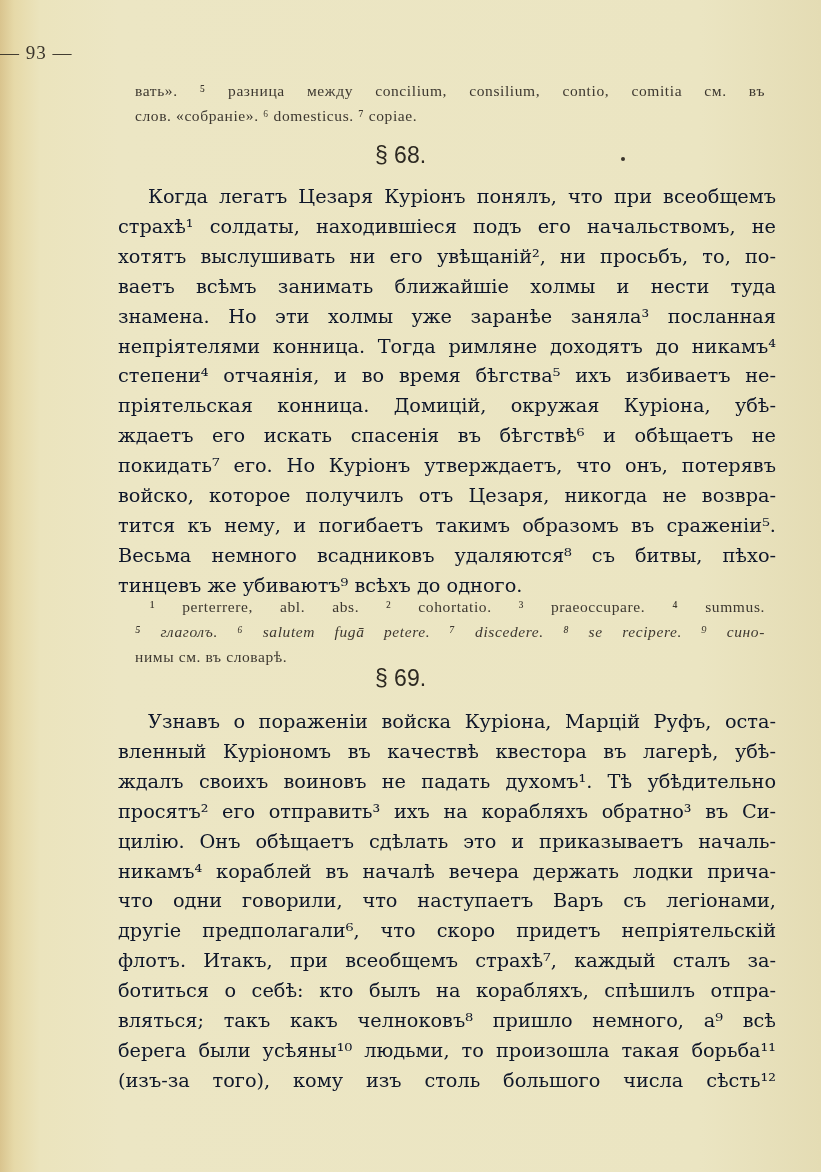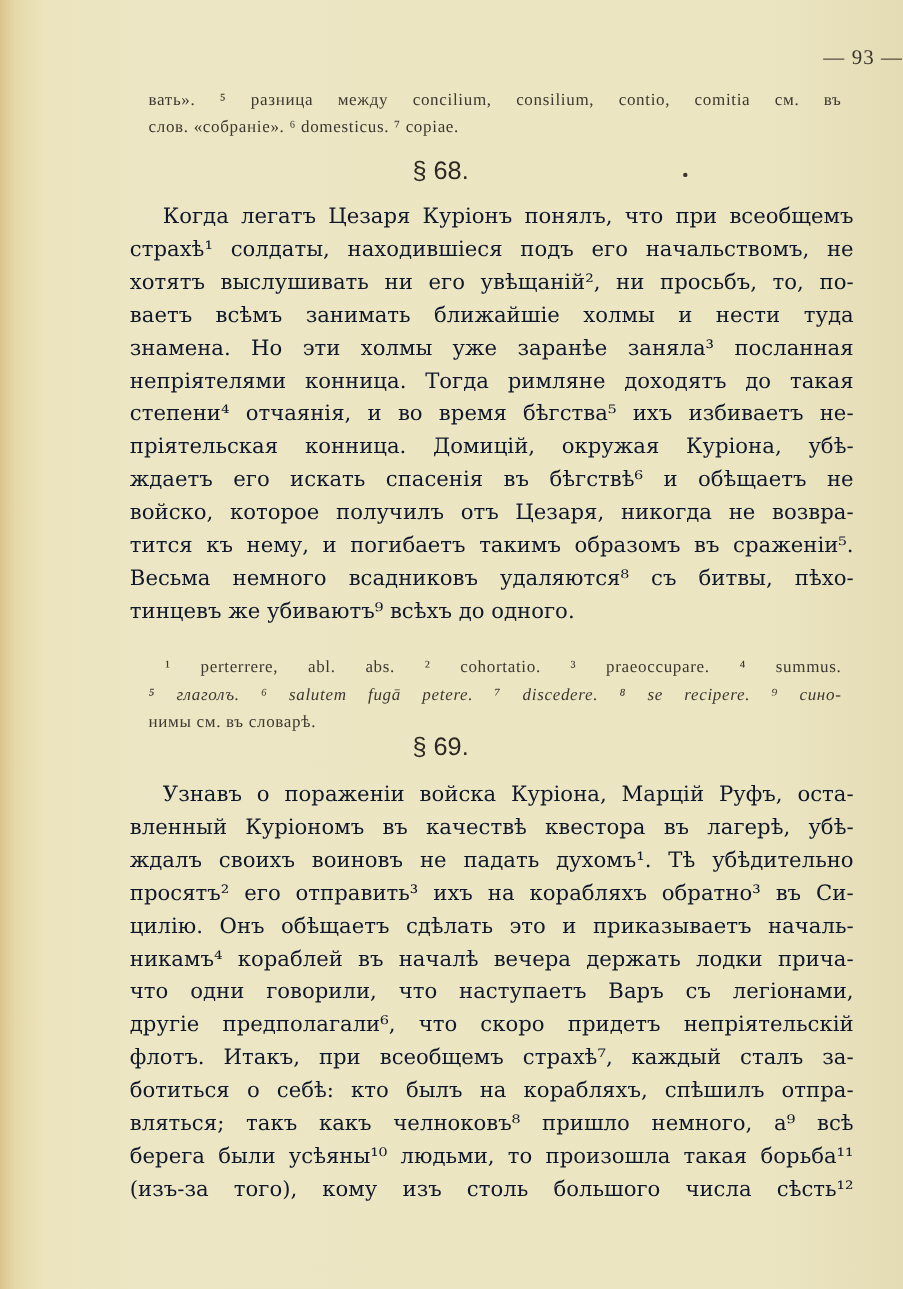--- a/index.html
+++ b/index.html
@@ -5,21 +5,21 @@
     html, body { margin: 0; padding: 0; }
     body {
       width: 821px; height: 1172px; overflow: hidden;
       background: linear-gradient(90deg, #d9c48e 0px, #e6d9a8 14px, #ebe4bd 40px, #ece6c4 120px, #ebe5c2 700px, #e4dcb4 821px);
       font-family: "DejaVu Serif", "Liberation Serif", serif;
       color: #2a2620;
       position: relative;
     }
     .page { position: absolute; left: 0; top: 0; width: 821px; height: 1172px; }
     .pagenum {
-      position: absolute; top: 42px; left: 0; width: 821px; text-align: right;
+      position: absolute; top: 42px; left: 0; width: 821px; text-align: left;
       font-family: "Liberation Serif", serif; font-size: 19px; color: #3a352c; letter-spacing: 1px;
     }
     .fn {
       position: absolute; left: 135px; width: 630px;
       font-family: "Liberation Serif", serif; font-size: 15.5px; line-height: 25px;
       color: #3d3830; text-align: justify; letter-spacing: 0.6px;
     }
     .fn-top { top: 78px; left: 135px; }
     .fn-mid { top: 594px; left: 150px; width: 615px; }
     .section {
@@ -53,24 +53,25 @@
 
   <div class="section sec68">§ 68.</div>
   <div class="dot"></div>
 
   <div class="body-text para68">
     <span class="line first">Когда легатъ Цезаря Куріонъ понялъ, что при всеобщемъ</span>
     <span class="line">страхѣ¹ солдаты, находившіеся подъ его начальствомъ, не</span>
     <span class="line">хотятъ выслушивать ни его увѣщаній², ни просьбъ, то, по-</span>
     <span class="line">ваетъ всѣмъ занимать ближайшіе холмы и нести туда</span>
     <span class="line">знамена. Но эти холмы уже заранѣе заняла³ посланная</span>
-    <span class="line">непріятелями конница. Тогда римляне доходятъ до такая</span>
+    <span class="line">непріятелями конница. Тогда римляне доходятъ до никамъ⁴</span>
     <span class="line">степени⁴ отчаянія, и во время бѣгства⁵ ихъ избиваетъ не-</span>
     <span class="line">пріятельская конница. Домицій, окружая Куріона, убѣ-</span>
     <span class="line">ждаетъ его искать спасенія въ бѣгствѣ⁶ и обѣщаетъ не</span>
+    <span class="line">покидать⁷ его. Но Куріонъ утверждаетъ, что онъ, потерявъ</span>
     <span class="line">войско, которое получилъ отъ Цезаря, никогда не возвра-</span>
     <span class="line">тится къ нему, и погибаетъ такимъ образомъ въ сраженіи⁵.</span>
     <span class="line">Весьма немного всадниковъ удаляются⁸ съ битвы, пѣхо-</span>
     <span class="line last">тинцевъ же убиваютъ⁹ всѣхъ до одного.</span>
   </div>
 
   <div class="fn fn-mid">
     <span class="line">¹ perterrere, abl. abs. ² cohortatio. ³ praeoccupare. ⁴ summus.</span>
     <span class="line" style="margin-left:-15px;font-style:italic;">⁵ глаголъ. ⁶ salutem fugā petere. ⁷ discedere. ⁸ se recipere. ⁹ сино-</span>
     <span class="line last" style="margin-left:-15px;">нимы см. въ словарѣ.</span>

